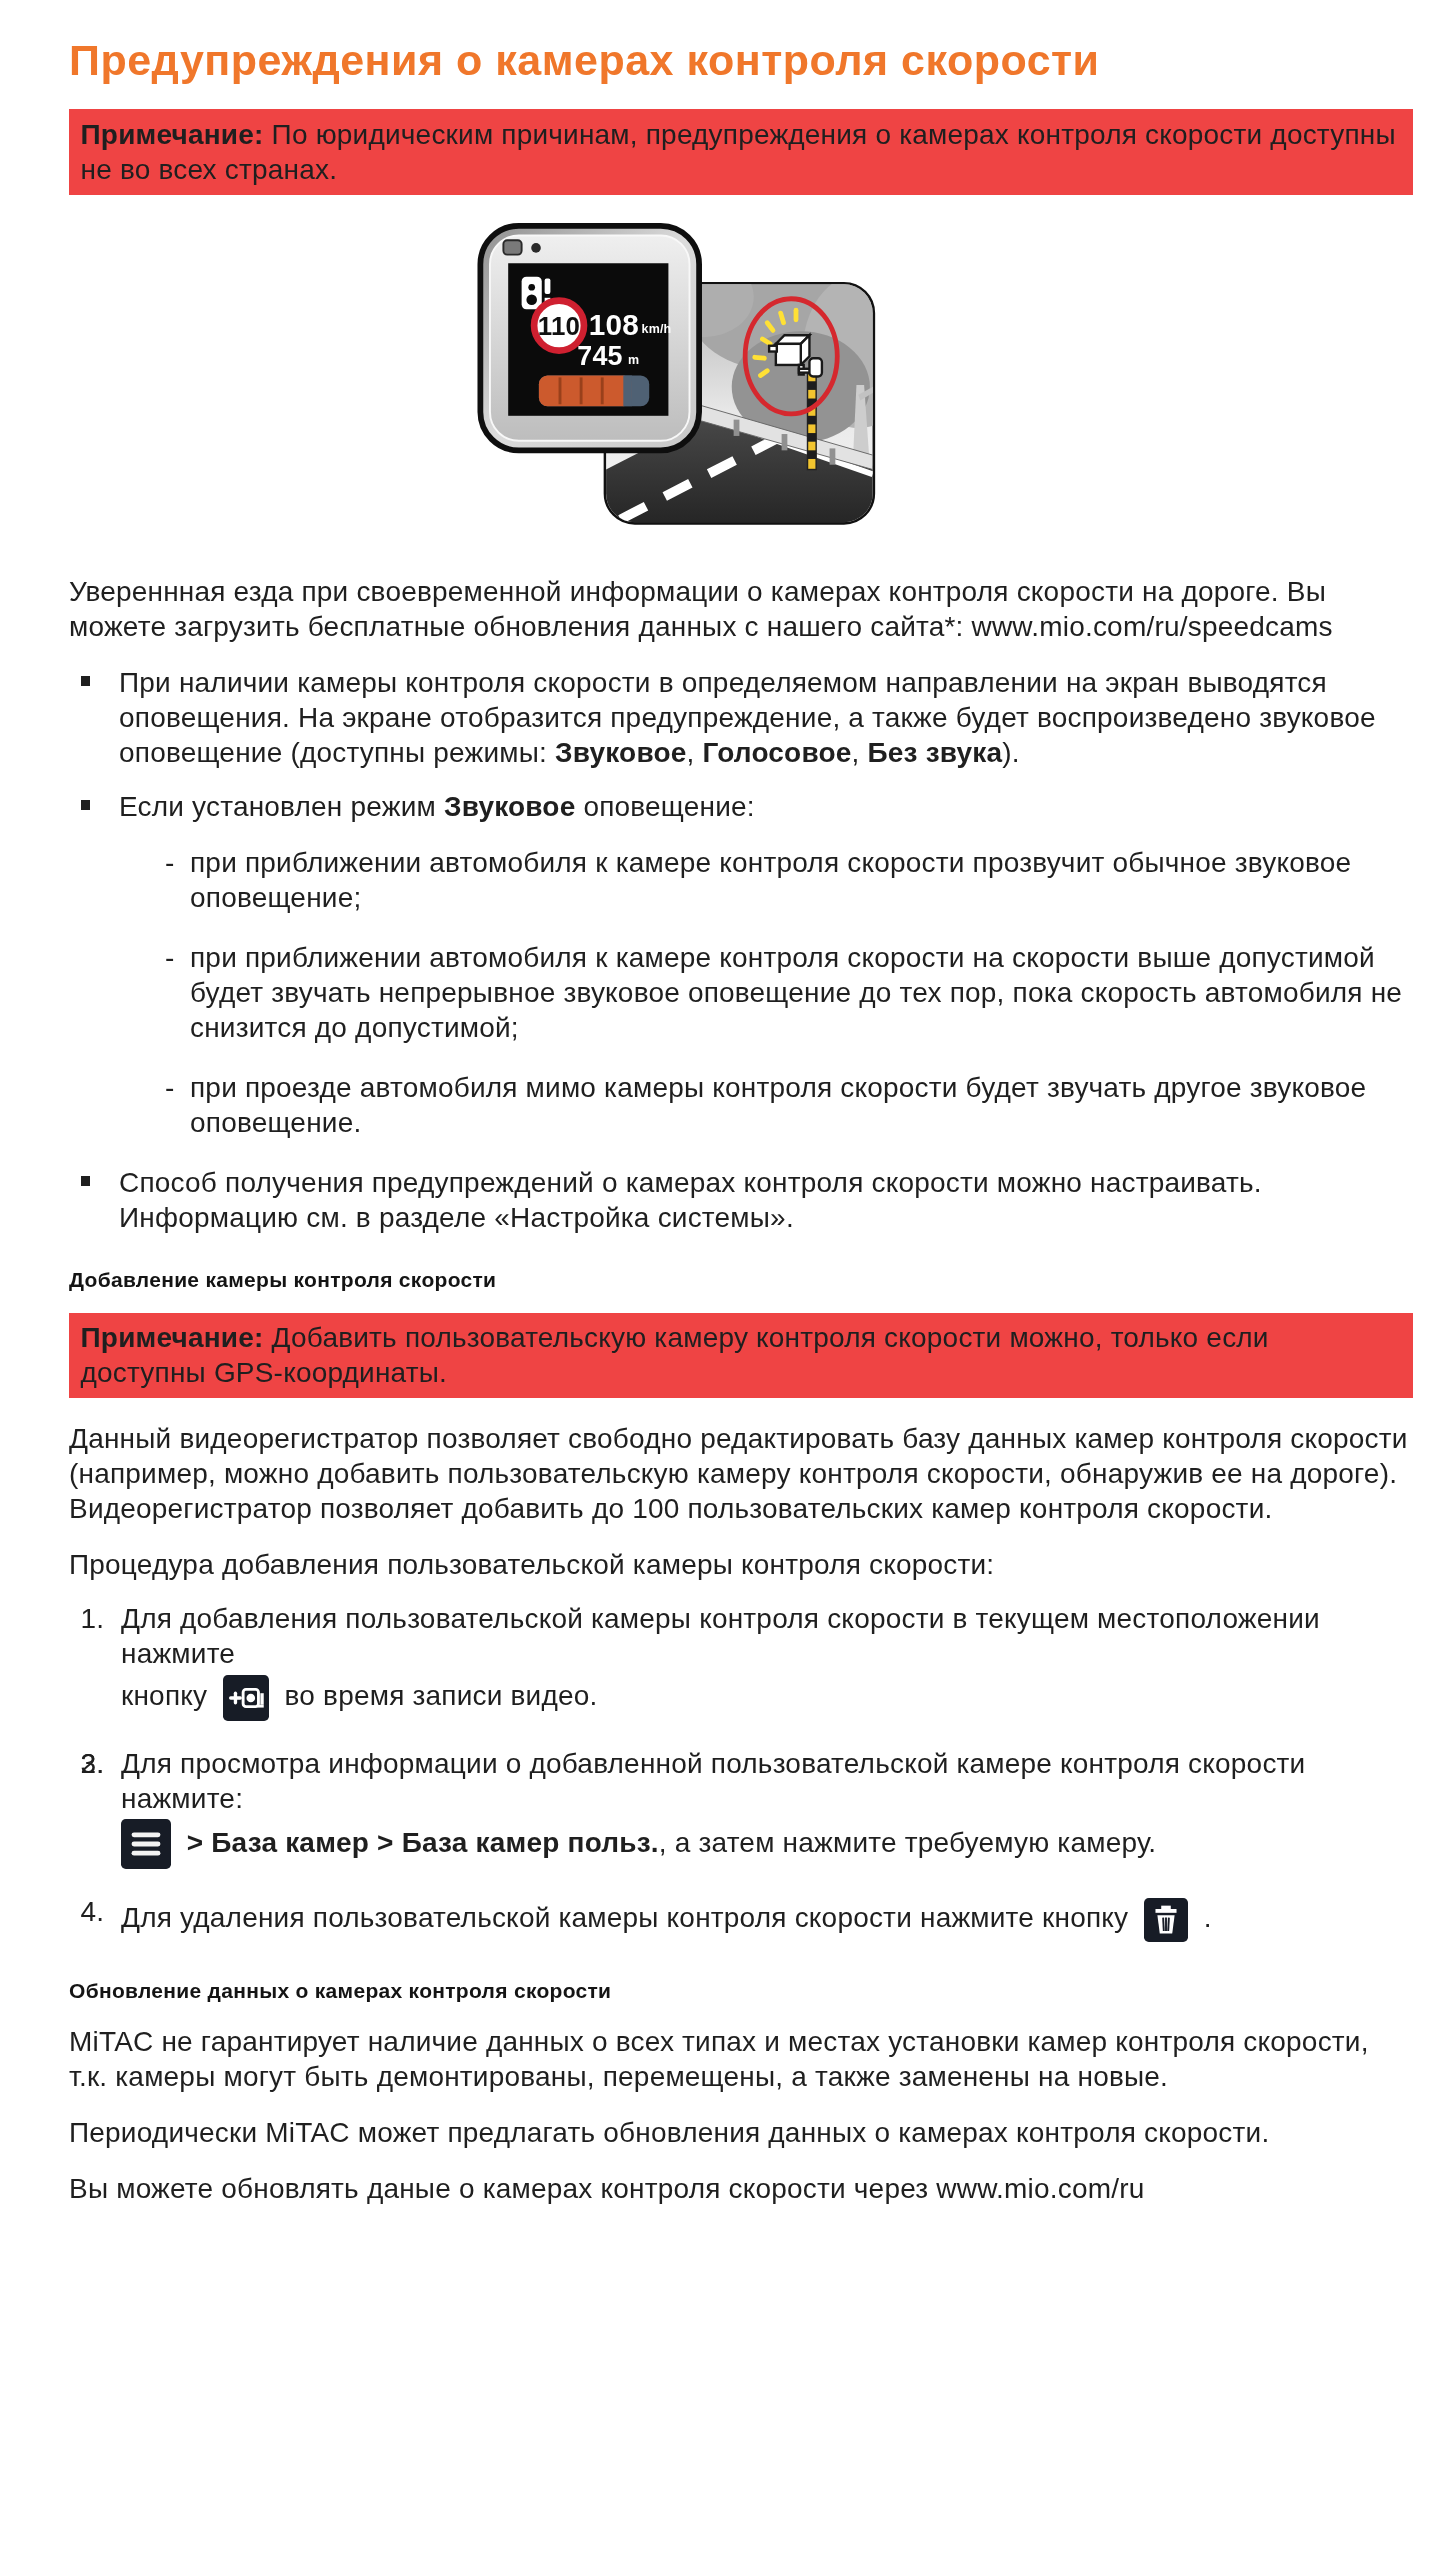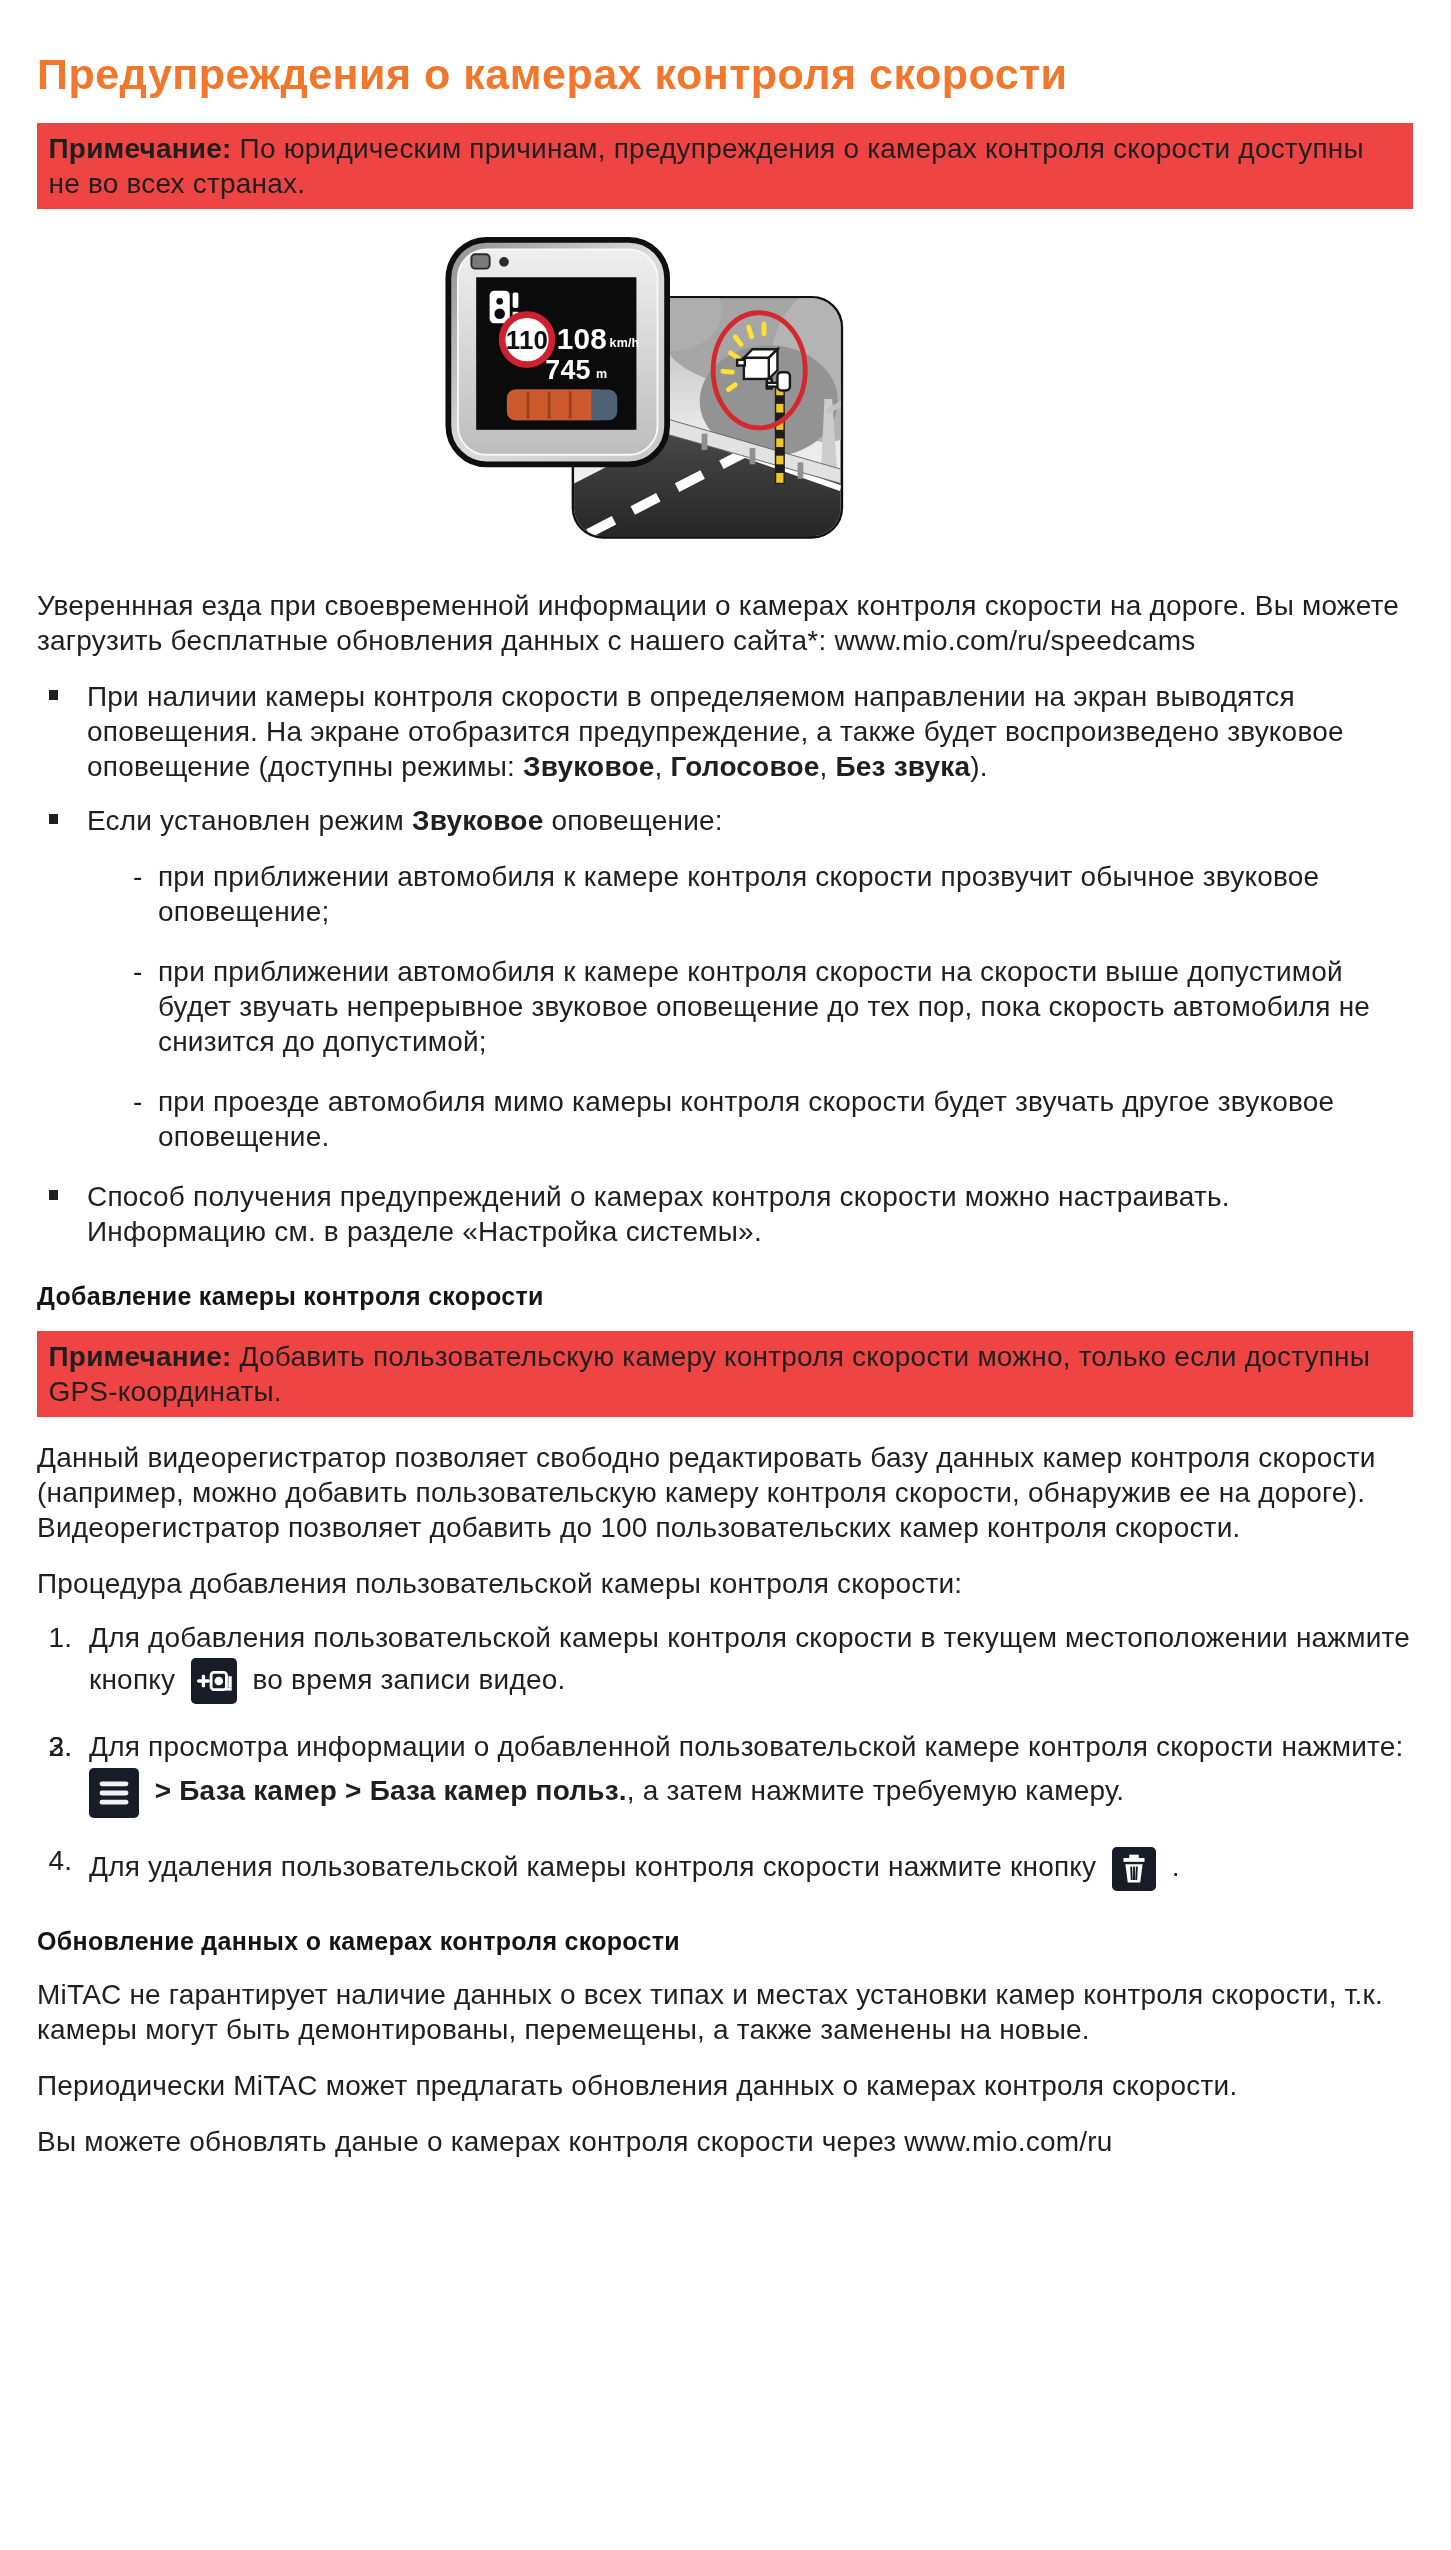--- a/index.html
+++ b/index.html
@@ -1,38 +1,38 @@
 <!DOCTYPE html>
 <html lang="ru"><head>
 <meta charset="utf-8">
 <style>
   html,body{margin:0;padding:0;}
   body{
     width:1451px;height:2550px;background:#ffffff;overflow:hidden;
     font-family:"Liberation Sans",sans-serif;color:#1f1f1f;
     font-size:28px;line-height:35px;letter-spacing:0.2px;
   }
-  .content{padding:50px 38px 0 37px;}
+  .content{padding:36px 38px 0 37px;margin-left:32px;}
   h1.page-title{
     font-size:43px;line-height:1.12;font-weight:bold;color:#F0772B;
     margin:0 0 25px 0;letter-spacing:0.5px;
   }
   .note{background:#ef4444;padding:7.7px 11.5px;margin:0;}
   .illu{position:relative;height:319px;margin:27px 0 33px 0;}
   .illu svg{position:absolute;left:407px;top:0;}
   p.body{margin:0 0 21px 0;}
   p.tight{margin:0 0 19px 0;}
   .footnote{color:#77787B;margin:0 0 29px 0;}
   ul.blist{list-style:none;margin:0 0 7.7px 0;padding:0;}
   ul.blist > li{position:relative;padding-left:50px;margin-bottom:19px;}
   .bsq{position:absolute;left:11.5px;top:11.5px;width:9.6px;height:9.6px;background:#1f1f1f;}
   .dlist{margin-top:21px;}
   .ditem{position:relative;padding-left:71px;margin-bottom:25px;}
   .dmark{position:absolute;left:46px;top:0;}
-  h2.sec{font-size:25px;line-height:1.15;font-weight:bold;margin:33px 0 21px 0;letter-spacing:0.3px;color:#141414;}
+  h2.sec{font-size:21px;line-height:1.15;font-weight:bold;margin:33px 0 21px 0;letter-spacing:0.3px;color:#141414;}
   ol.steps{list-style:none;margin:13.5px 0 5.8px 0;padding:0;}
   ol.steps > li{position:relative;padding-left:52px;margin-bottom:21px;}
   .stepnum{position:absolute;left:11.5px;top:0;}
   .ibtn{display:inline-block;vertical-align:middle;margin:3.8px 7.7px;}
   .b{font-weight:bold;}
   .u{}
   svg text{font-family:"Liberation Sans",sans-serif;}
 </style>
 </head>
 <body>

